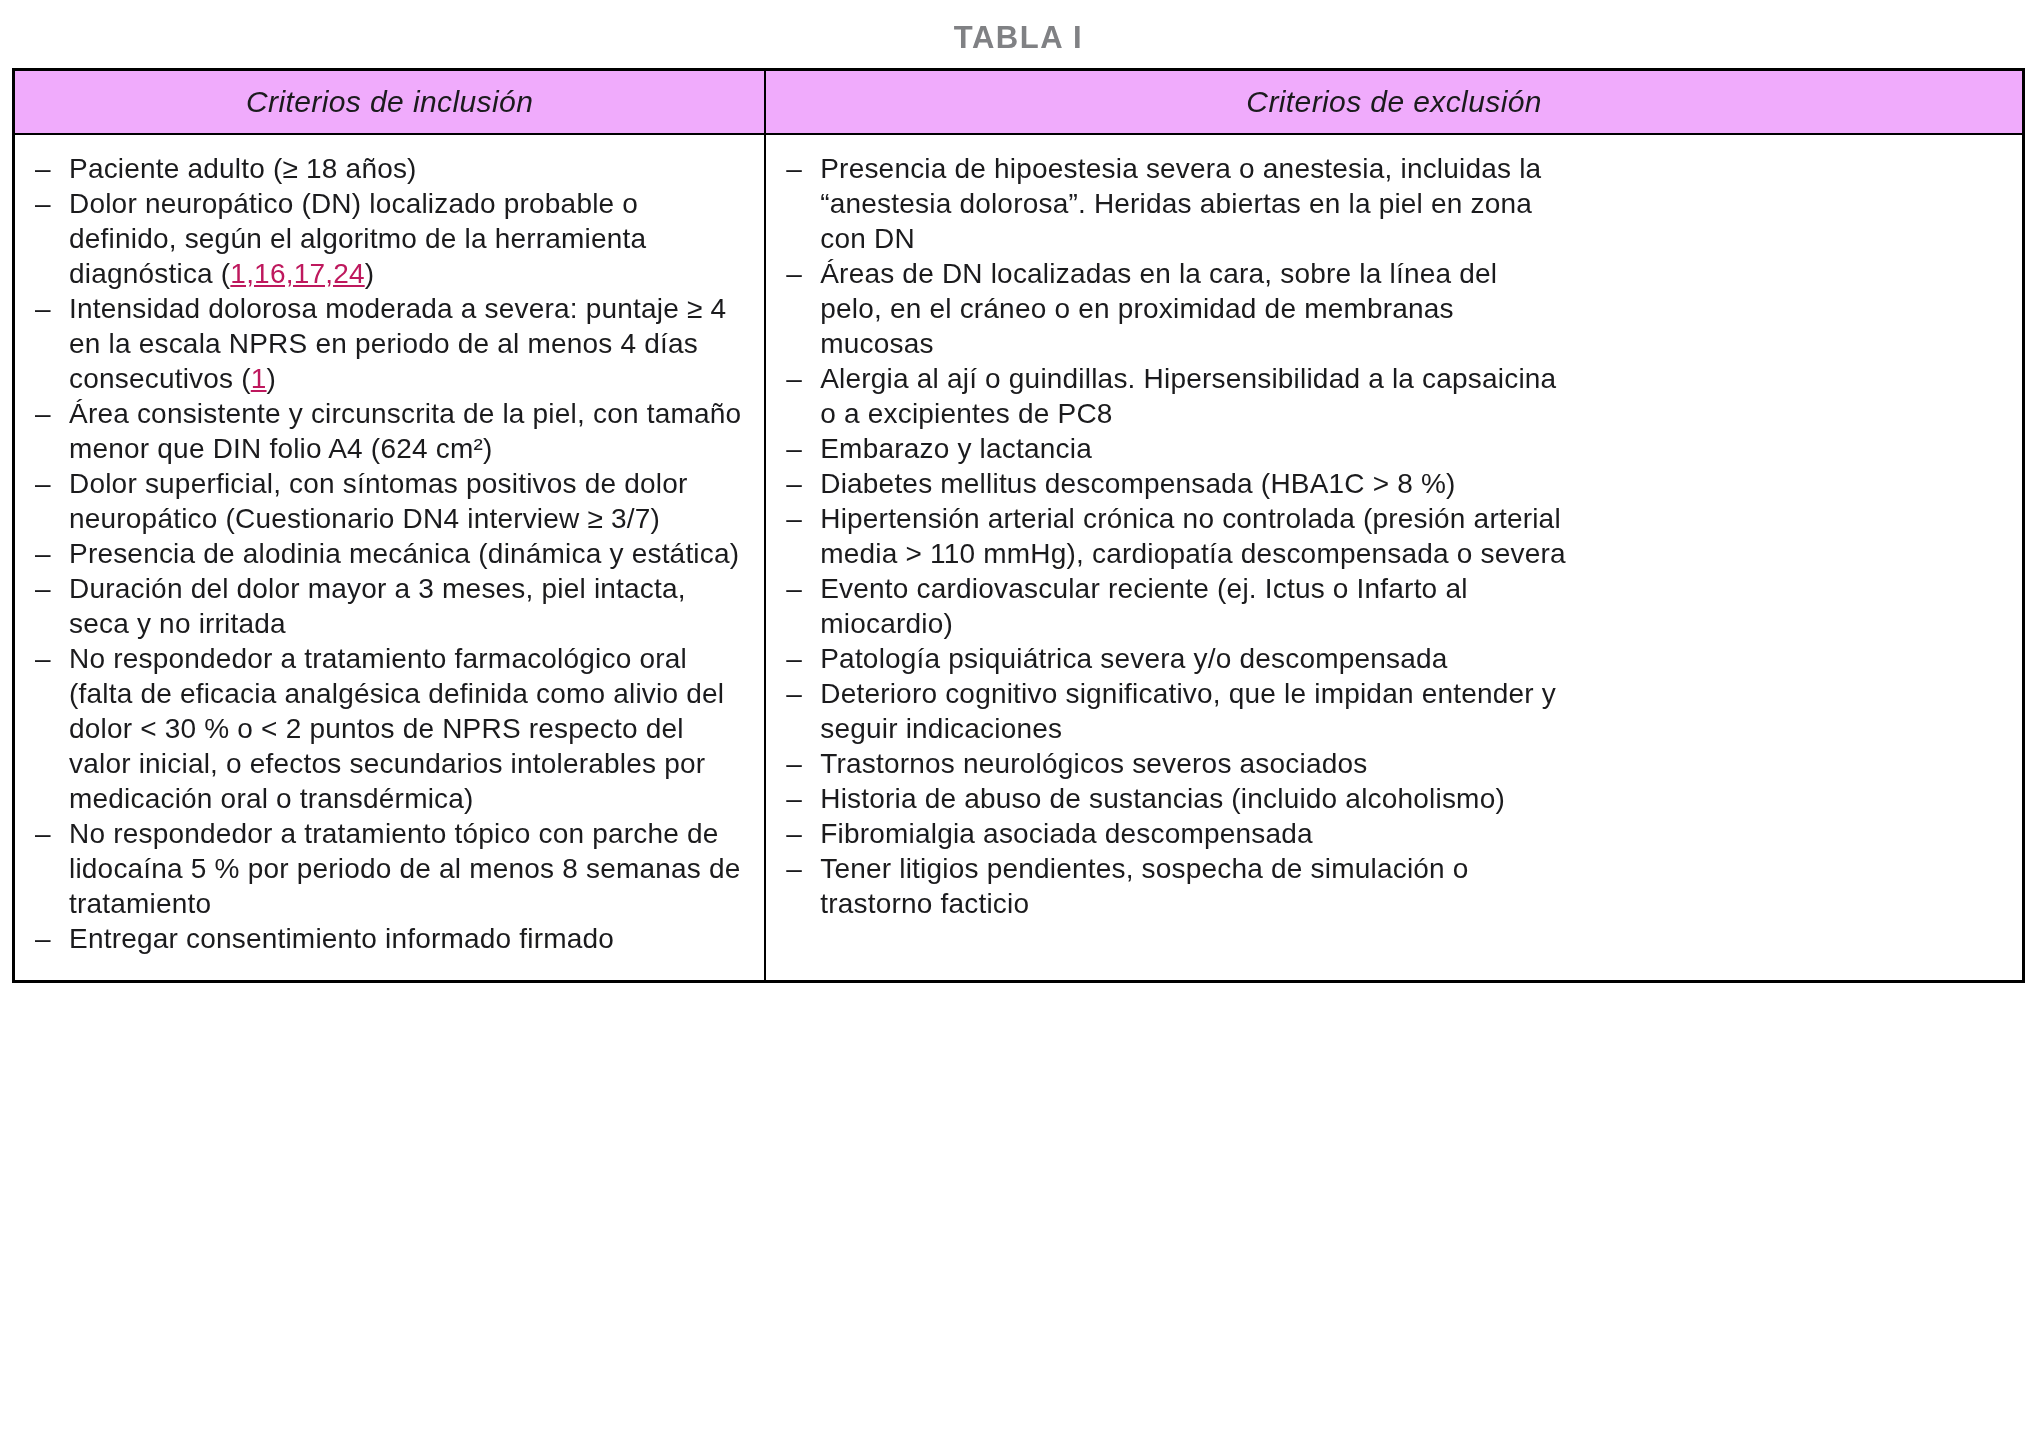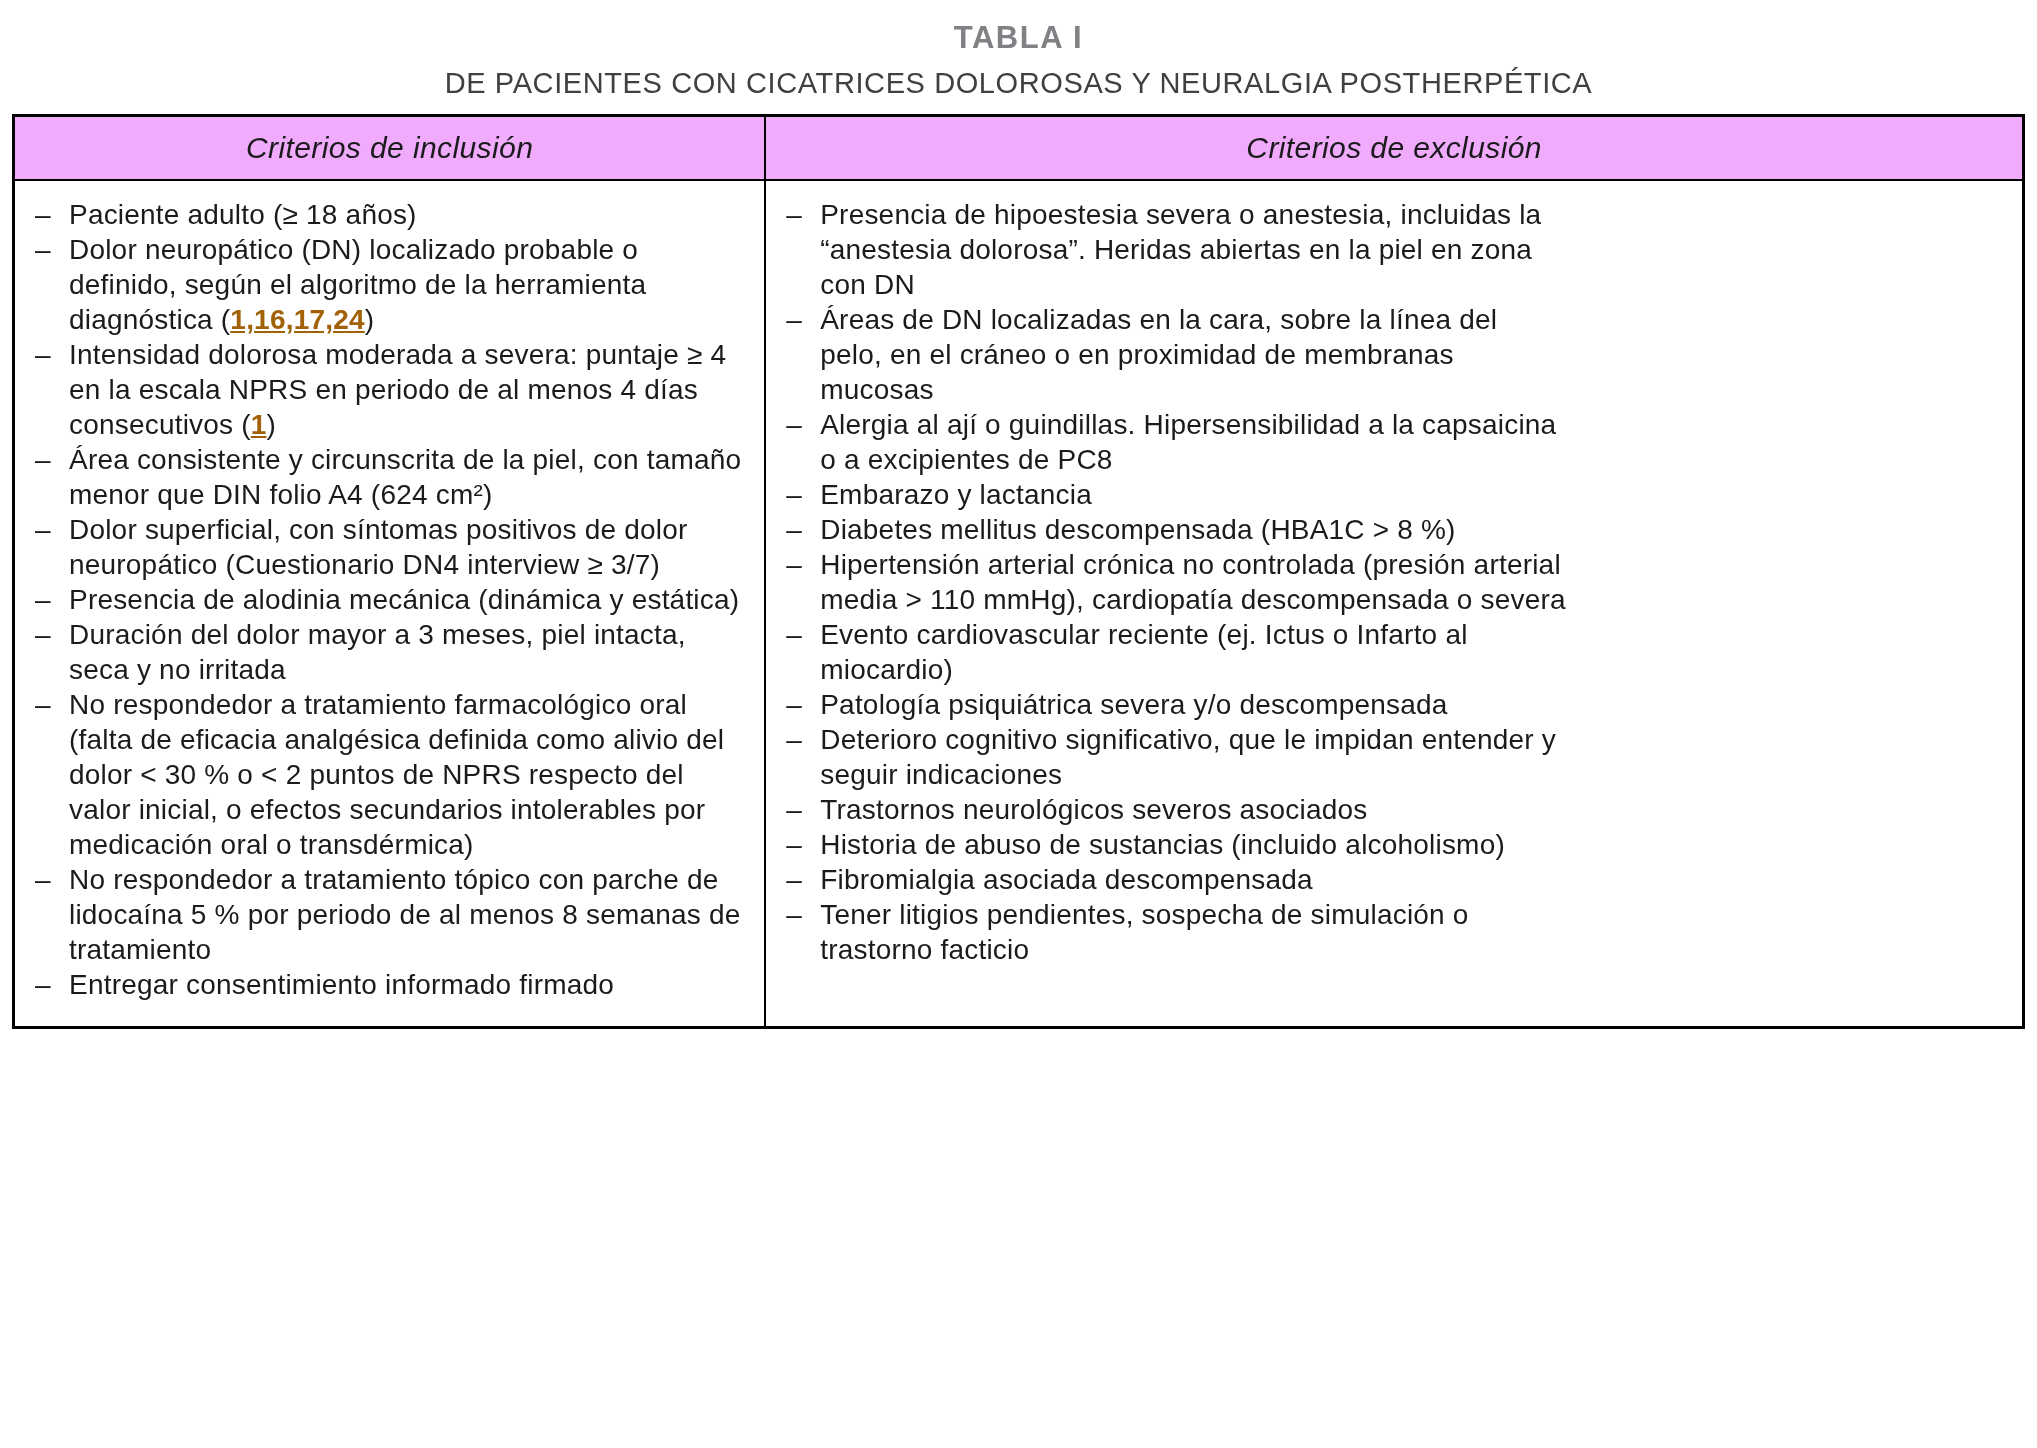--- a/index.html
+++ b/index.html
@@ -73,34 +73,32 @@
   ul.criteria-list li {
     position: relative;
     padding-left: 34px;
   }
   ul.criteria-list .dash {
     position: absolute;
     left: 0;
     top: 0;
   }
   a.citation {
-    color: #a16207;
+    color: #be185d;
     text-decoration: underline;
     cursor: pointer;
-    font-weight: bold;
   }
   .col-inclusion { width: 37.4%; }
   .col-exclusion { width: 62.6%; }
 </style>
 </head>
 <body>
 
 <div class="page-header">
   <h1 class="table-number">TABLA I</h1>
-  <div class="table-title-line">DE PACIENTES CON CICATRICES DOLOROSAS Y NEURALGIA POSTHERPÉTICA</div>
 </div>
 
 <table class="criteria-table">
   <colgroup>
     <col class="col-inclusion">
     <col class="col-exclusion">
   </colgroup>
   <thead>
     <tr>
       <th>Criterios de inclusión</th>

